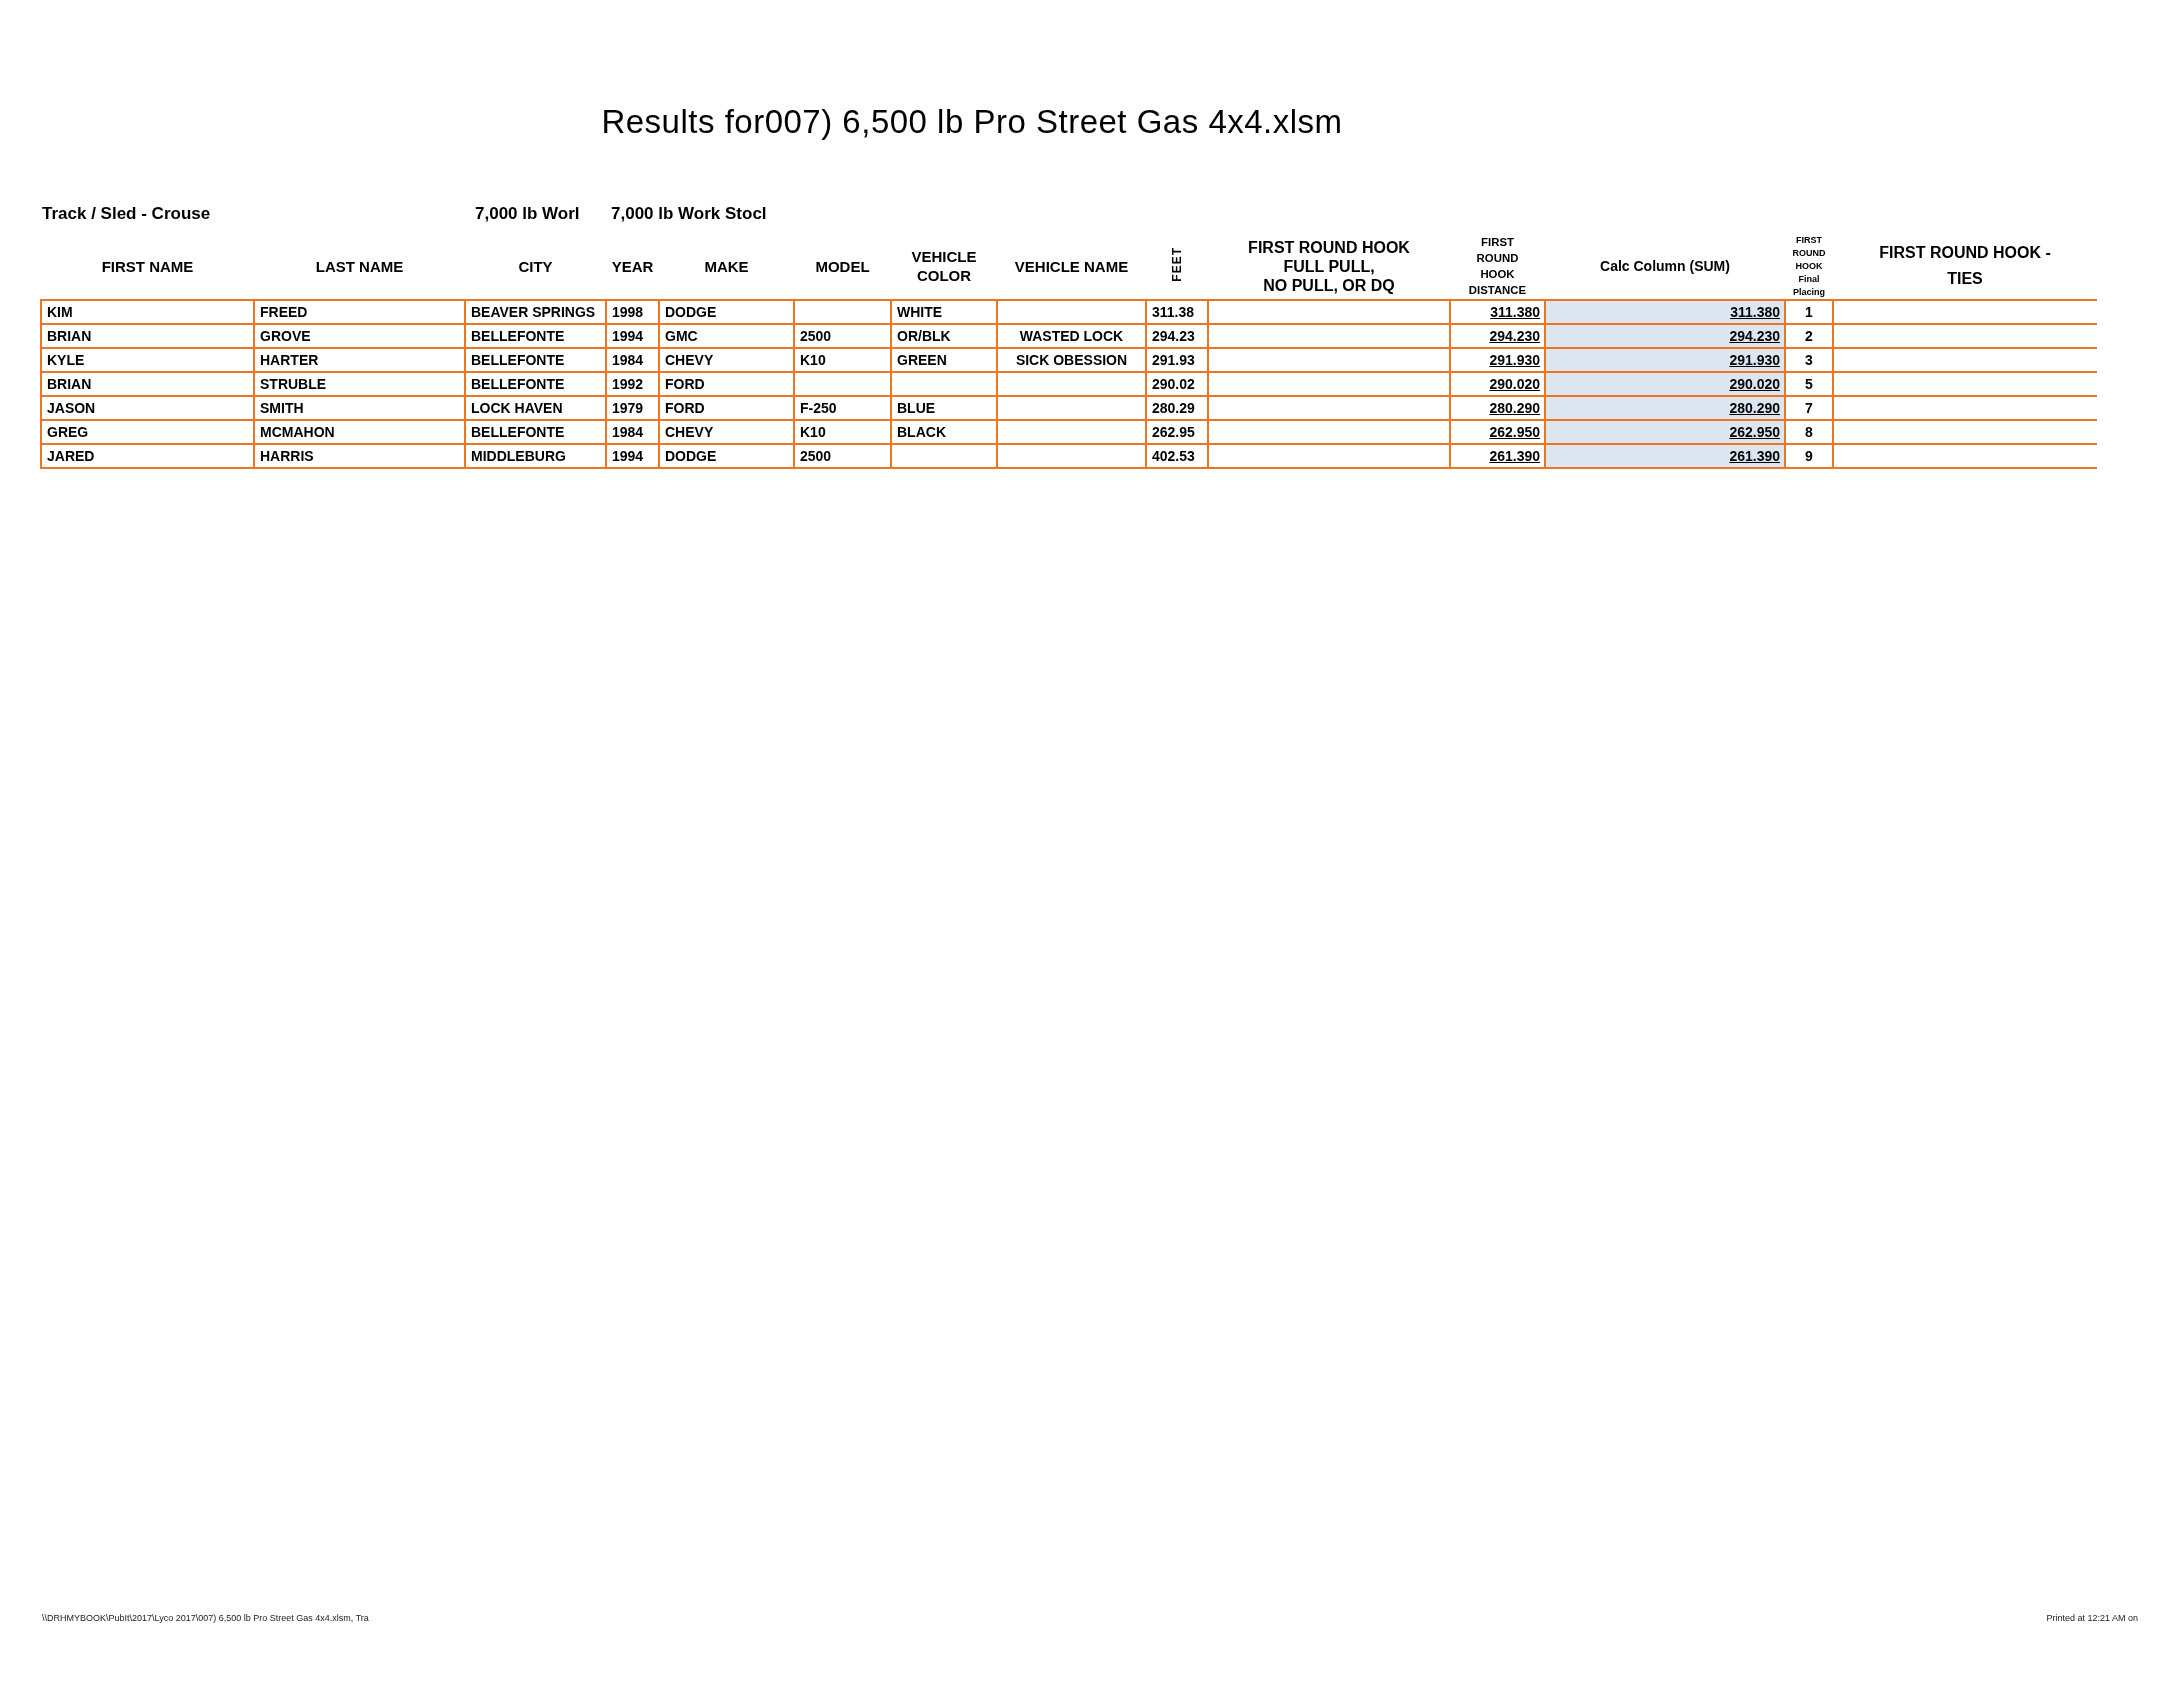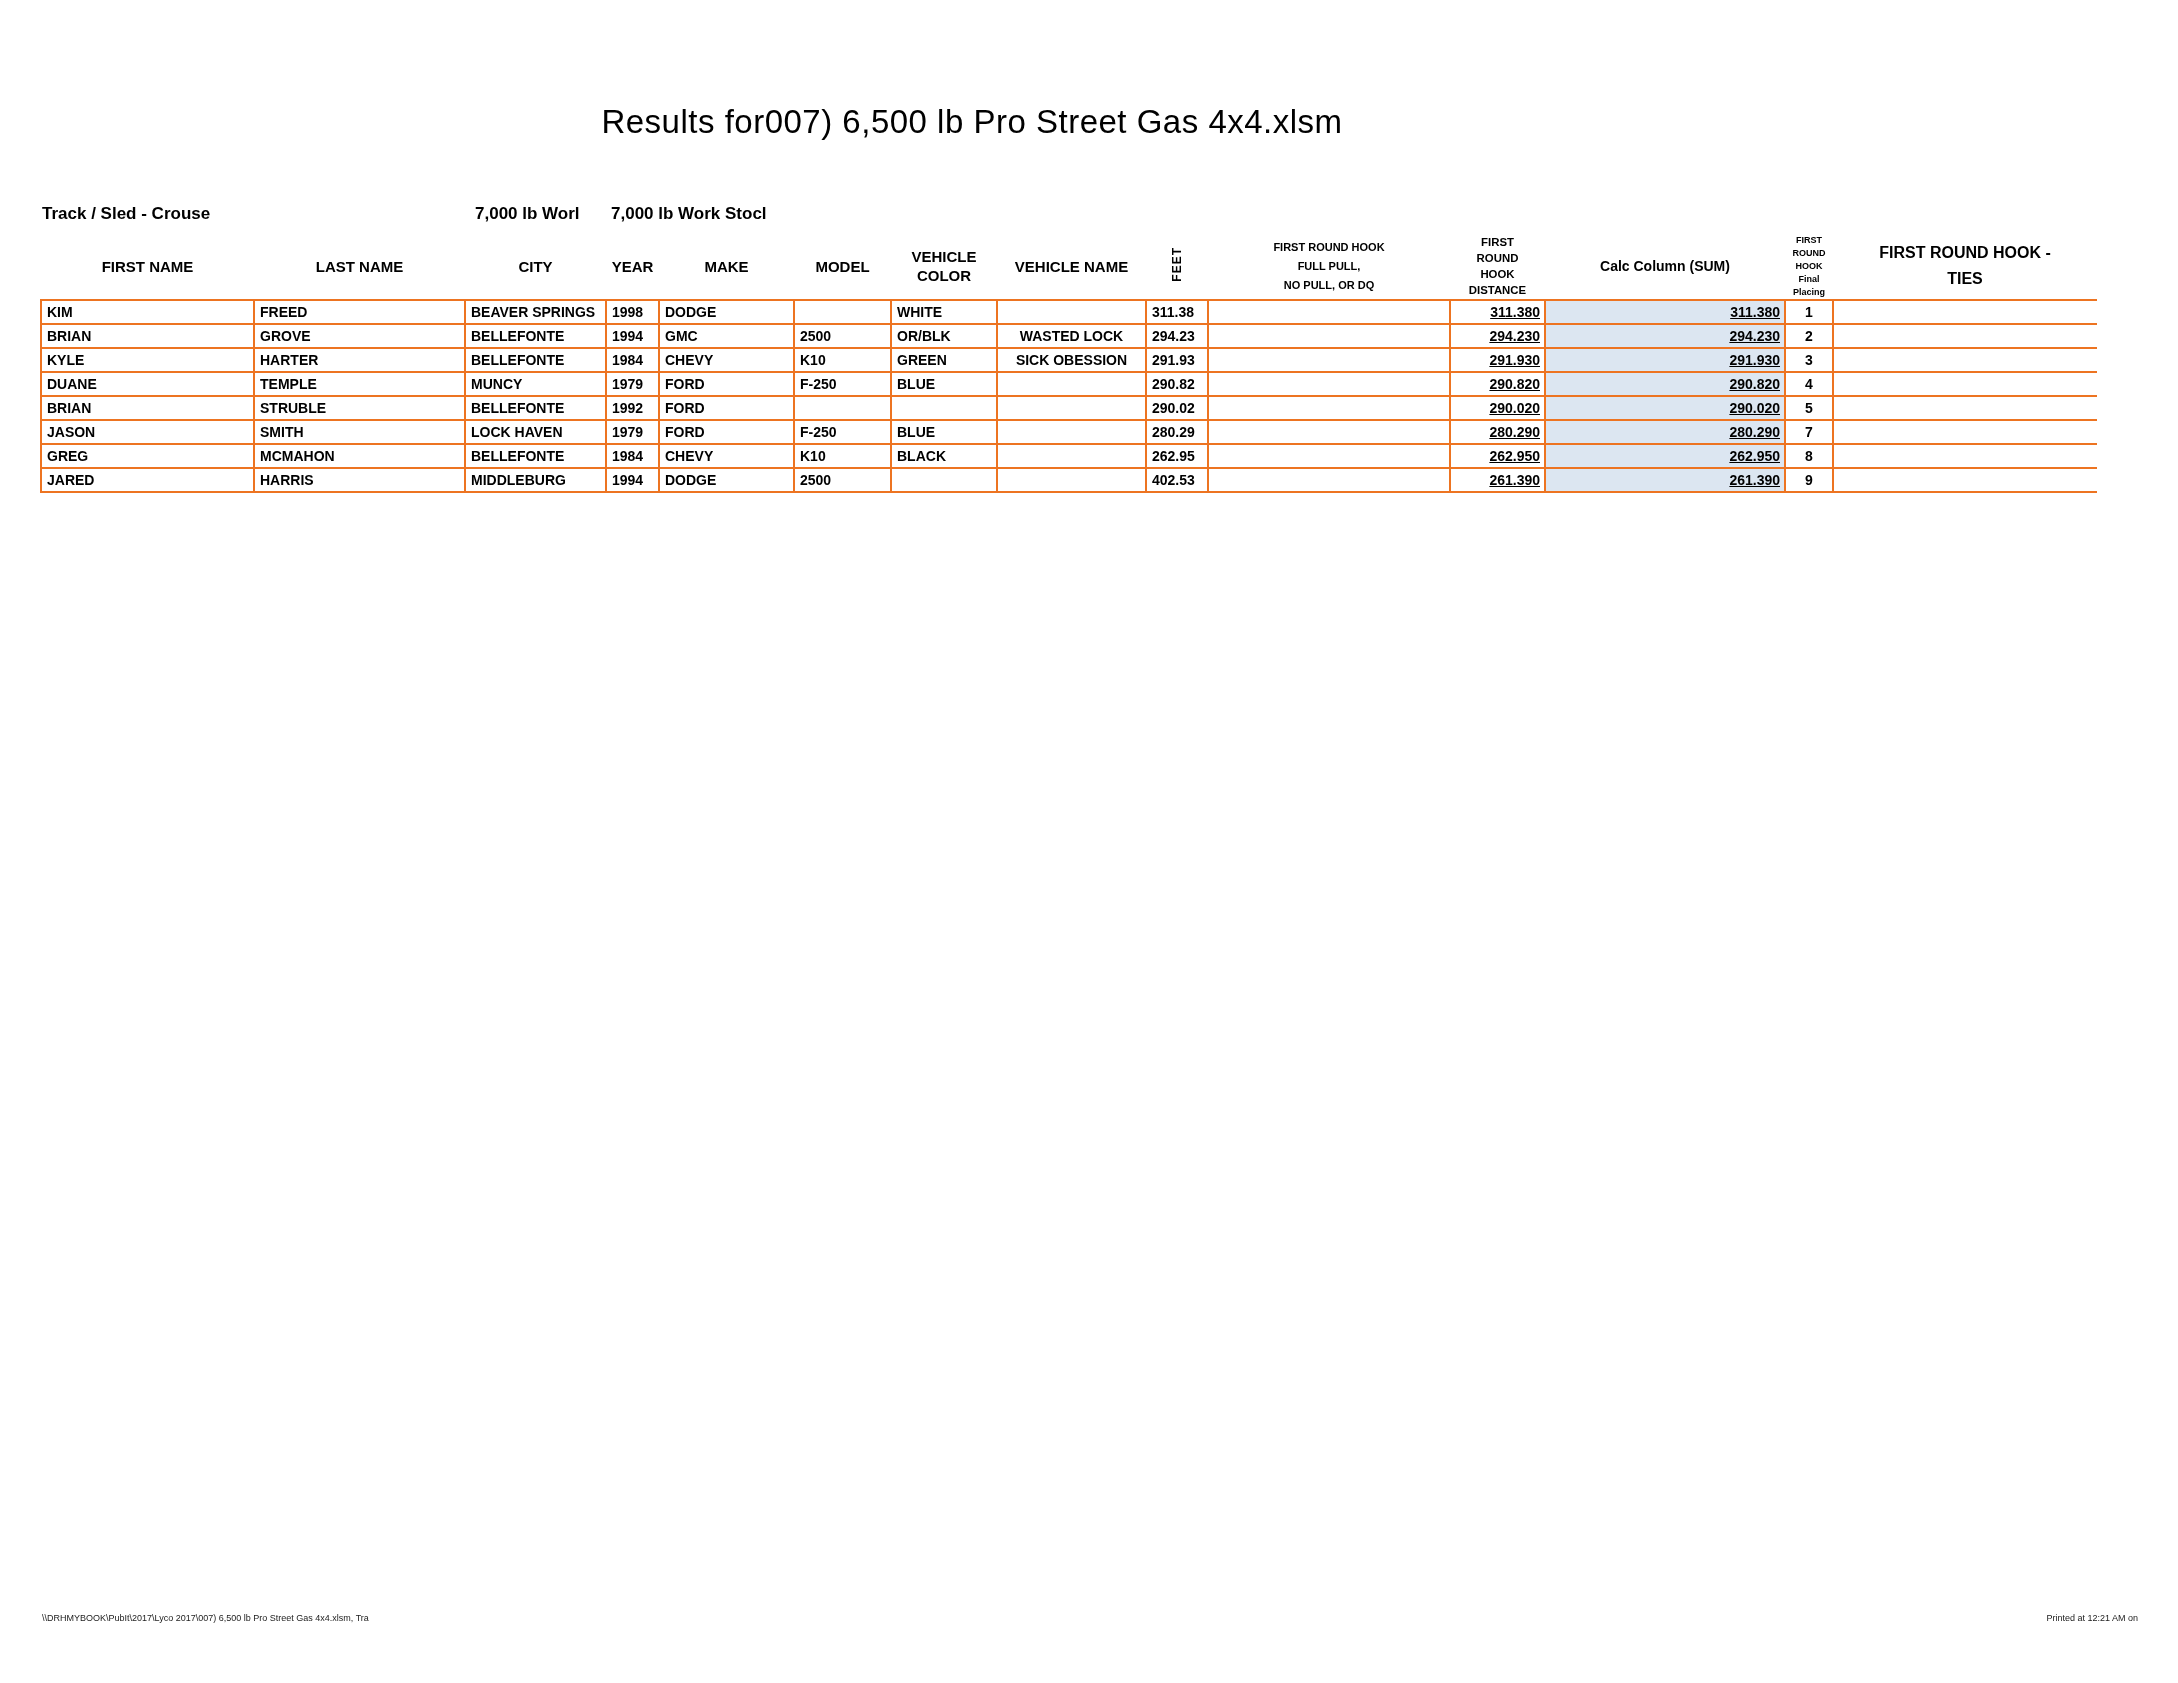--- a/index.html
+++ b/index.html
@@ -29,21 +29,21 @@
     font-size:14px;font-weight:bold;line-height:16px;
     white-space:nowrap;overflow:hidden;
     padding:0 5px;vertical-align:middle;text-align:left;
   }
   td.c7,td.c12{text-align:center;}
   td.c10,td.c11{text-align:right;padding-right:4px;text-decoration:underline;}
   td.c11{background:var(--calc-fill,#DCE6F1);}
   td.c13{border-right:none;}
 
   .hl{white-space:pre-line;font-size:15px;line-height:19px;display:inline-block;}
-  .hsm{white-space:pre-line;font-size:11px;line-height:19px;display:inline-block;}
+  .hsm{white-space:pre-line;font-size:16px;line-height:19px;display:inline-block;}
   .hxs{white-space:pre-line;font-size:11.4px;line-height:16px;display:inline-block;}
   .hxxs{white-space:pre-line;font-size:9px;line-height:13px;display:inline-block;}
   .hties{white-space:pre-line;font-size:16px;line-height:26px;display:inline-block;}
   .hcalc{font-size:14px;display:inline-block;}
   .rot{
     writing-mode:vertical-rl;transform:rotate(180deg);
     font-size:12px;letter-spacing:1px;display:inline-block;line-height:14px;
   }
   .footer{position:absolute;font-size:9px;font-weight:normal;color:#222;white-space:nowrap;}
   #footer-left{left:42px;top:1613px;}
@@ -147,36 +147,20 @@
         <td class="c6">GREEN</td>
         <td class="c7">SICK OBESSION</td>
         <td class="c8">291.93</td>
         <td class="c9"></td>
         <td class="c10">291.930</td>
         <td class="c11">291.930</td>
         <td class="c12">3</td>
         <td class="c13"></td>
       </tr>
       <tr>
-        <td class="c0">DUANE</td>
-        <td class="c1">TEMPLE</td>
-        <td class="c2">MUNCY</td>
-        <td class="c3">1979</td>
-        <td class="c4">FORD</td>
-        <td class="c5">F-250</td>
-        <td class="c6">BLUE</td>
-        <td class="c7"></td>
-        <td class="c8">290.82</td>
-        <td class="c9"></td>
-        <td class="c10">290.820</td>
-        <td class="c11">290.820</td>
-        <td class="c12">4</td>
-        <td class="c13"></td>
-      </tr>
-      <tr>
         <td class="c0">BRIAN</td>
         <td class="c1">STRUBLE</td>
         <td class="c2">BELLEFONTE</td>
         <td class="c3">1992</td>
         <td class="c4">FORD</td>
         <td class="c5"></td>
         <td class="c6"></td>
         <td class="c7"></td>
         <td class="c8">290.02</td>
         <td class="c9"></td>

